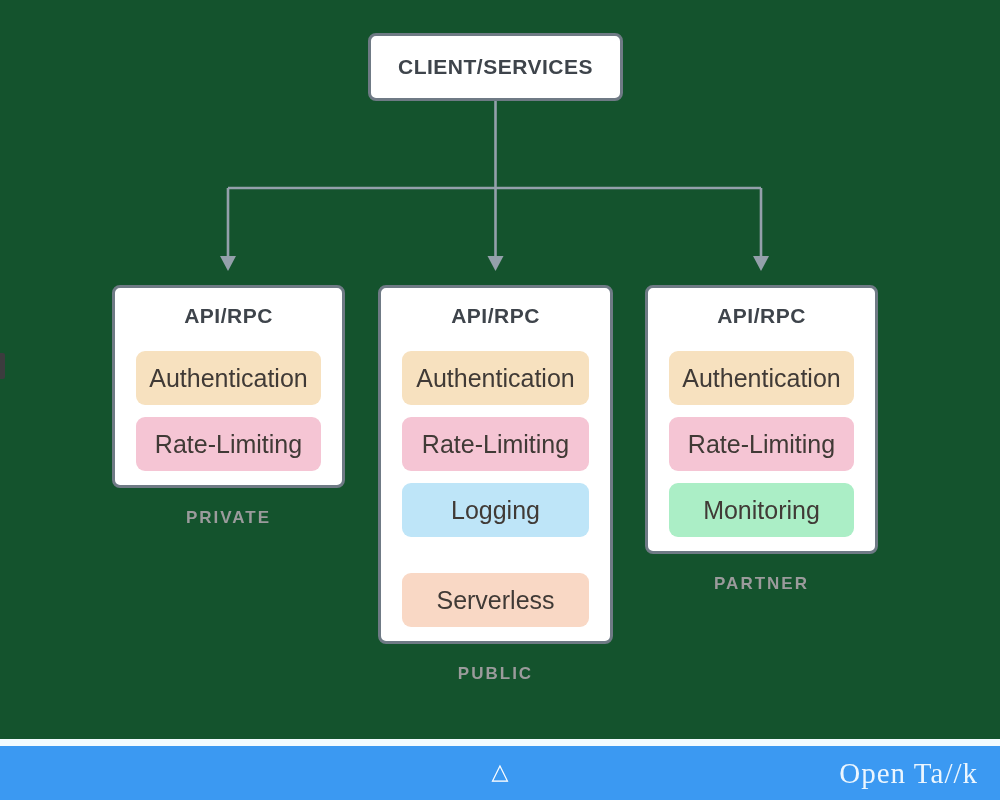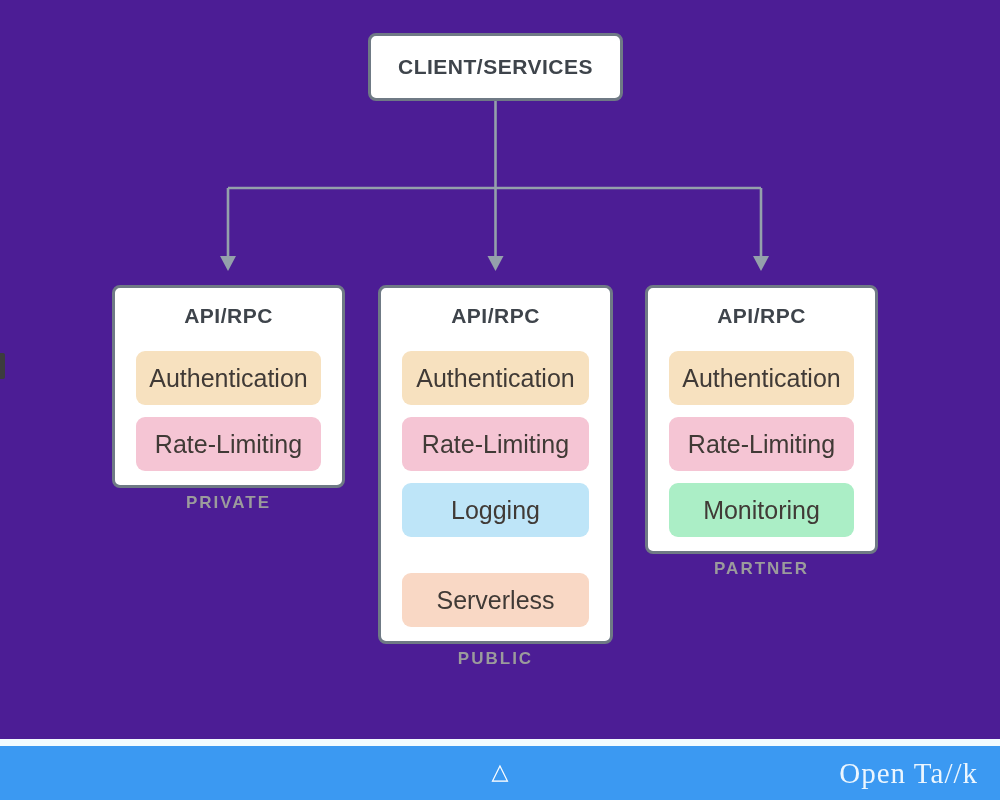--- a/index.html
+++ b/index.html
@@ -3,21 +3,21 @@
 <meta charset="utf-8">
 <style>
   * { margin: 0; padding: 0; box-sizing: border-box; }
   html, body { width: 1000px; height: 800px; }
   body { font-family: "Liberation Sans", sans-serif; }
 
   .stage {
     position: relative;
     width: 1000px;
     height: 800px;
-    background: #4c1d95;
+    background: #14532d;
     overflow: hidden;
   }
 
   
   .client-box {
     position: absolute;
     left: 368px; top: 33px;
     width: 255px; height: 68px;
     background: #ffffff;
     border: 3px solid #6f7a85;
@@ -76,21 +76,21 @@
     border-radius: 9px;
     display: flex; align-items: center; justify-content: center;
     font-size: 25px;
     font-weight: 500;
     color: #403a36;
     margin-bottom: 12px;
   }
   .chip:last-child { margin-bottom: 0; }
 
   .card-caption {
-    margin-top: 5px;
+    margin-top: 20px;
     font-size: 17px;
     font-weight: bold;
     letter-spacing: 2px;
     color: #9b9b9c;
   }
 
   
   .edge-artifact {
     position: absolute;
     left: 0; top: 353px;

